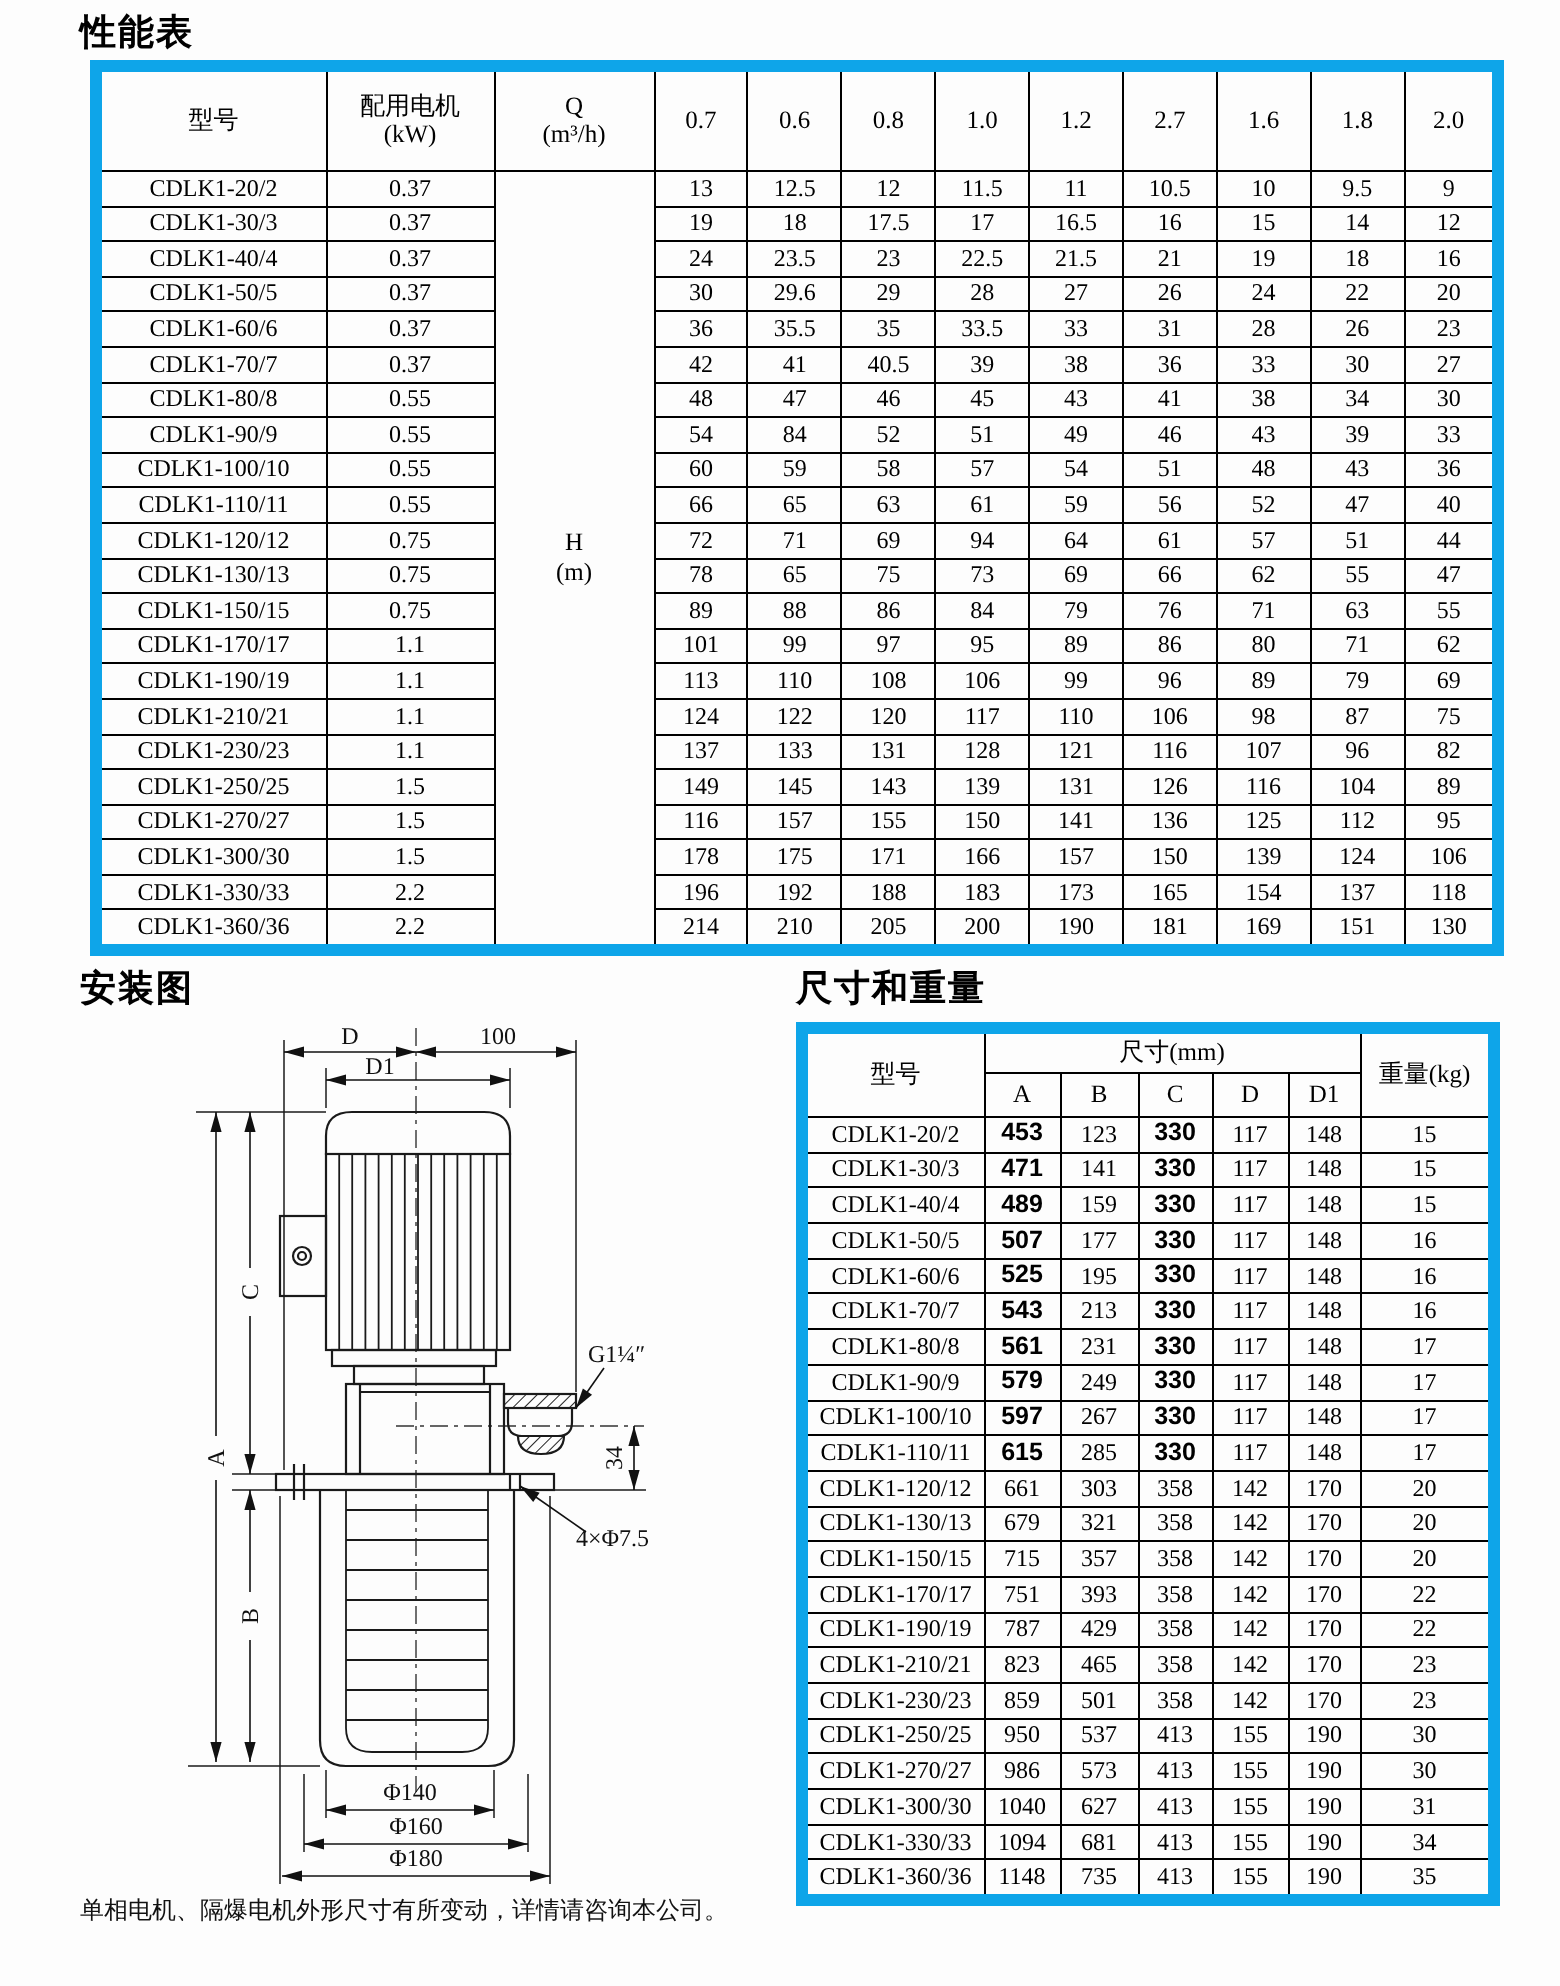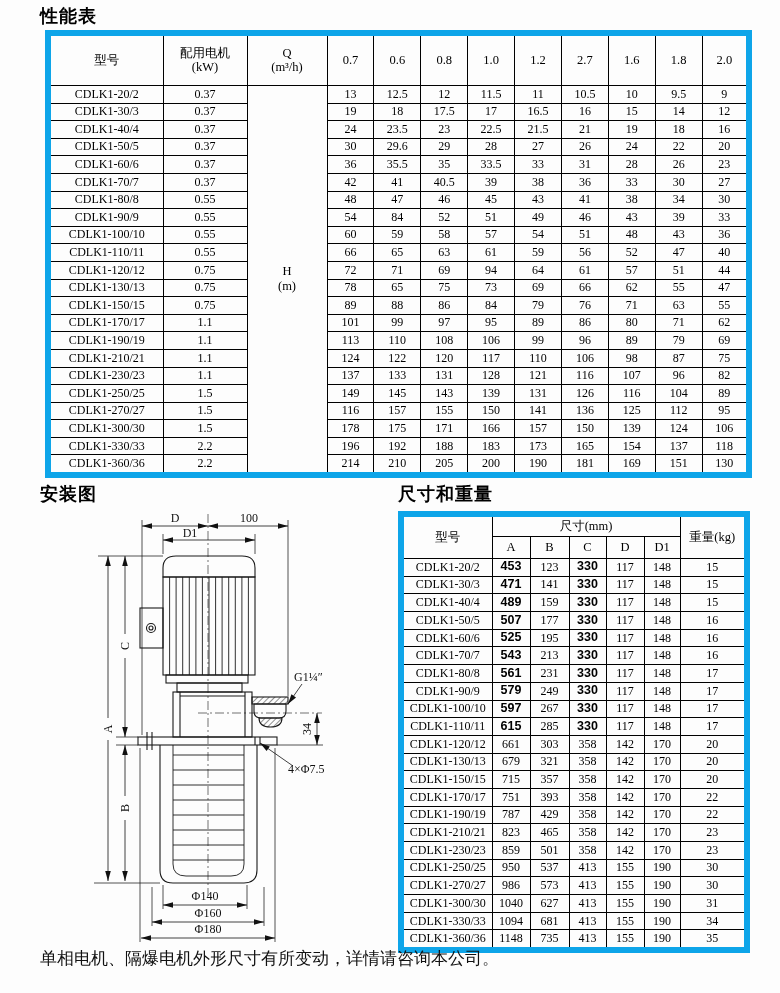--- a/index.html
+++ b/index.html
@@ -24,21 +24,21 @@
   #perf-table td.h-cell div{line-height:1.2;font-size:12.5px;}
 
   #dim-table{left:398px;top:511px;width:346px;}
   #dim-table thead tr.r1 th{height:19px;font-size:12.5px;}
   #dim-table thead tr.r2 th{height:21px;font-size:12.5px;}
   #dim-table tbody td{height:16.7px;}
   #dim-table td.em{font-family:"Liberation Sans", sans-serif;font-weight:bold;font-size:12.5px;}
 
   #diagram{position:absolute;left:30px;top:500px;width:350px;height:455px;}
   #diagram text{font-family:"Liberation Serif", serif;font-size:12px;fill:#111;}
-  #footnote{position:absolute;left:40px;top:947px;font-size:17px;color:#111;}
+  #footnote{position:absolute;left:40px;top:947px;font-size:12px;color:#111;}
 </style>
 </head>
 <body>
 
 <div id="perf-title" class="sec-title">性能表</div>
 
 <table id="perf-table" class="doc-table">
   <colgroup>
     <col style="width:115px">
       <col style="width:84px">

